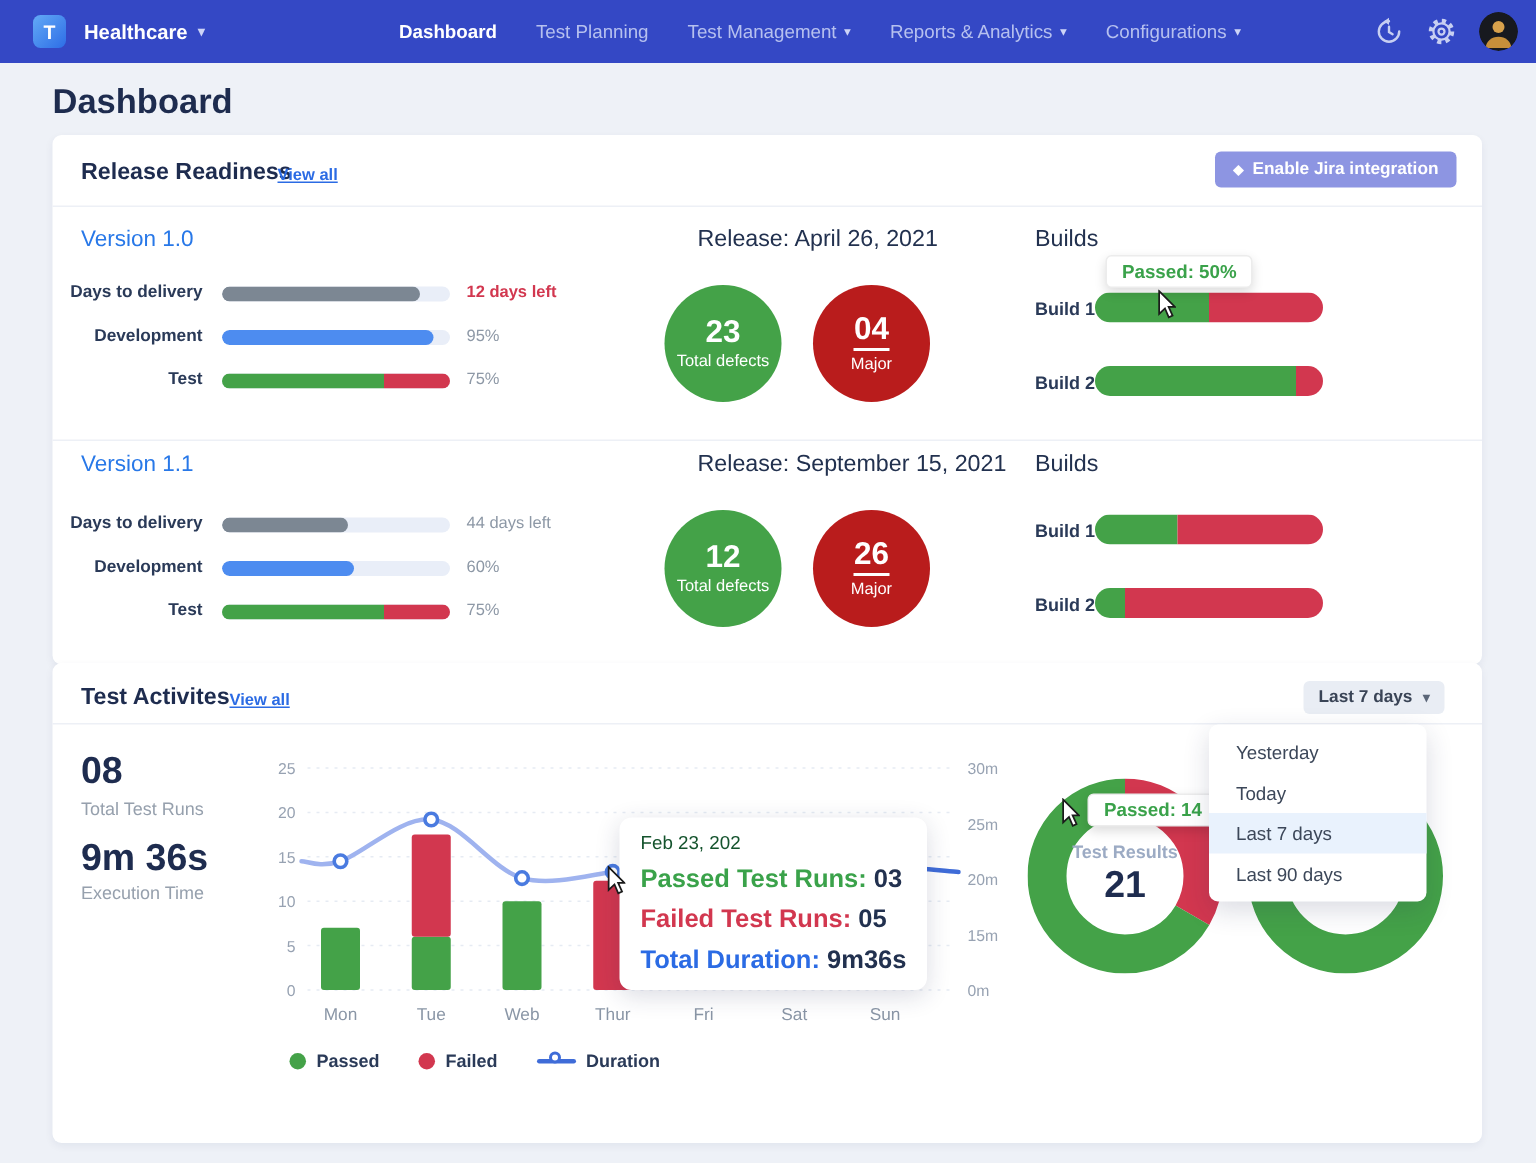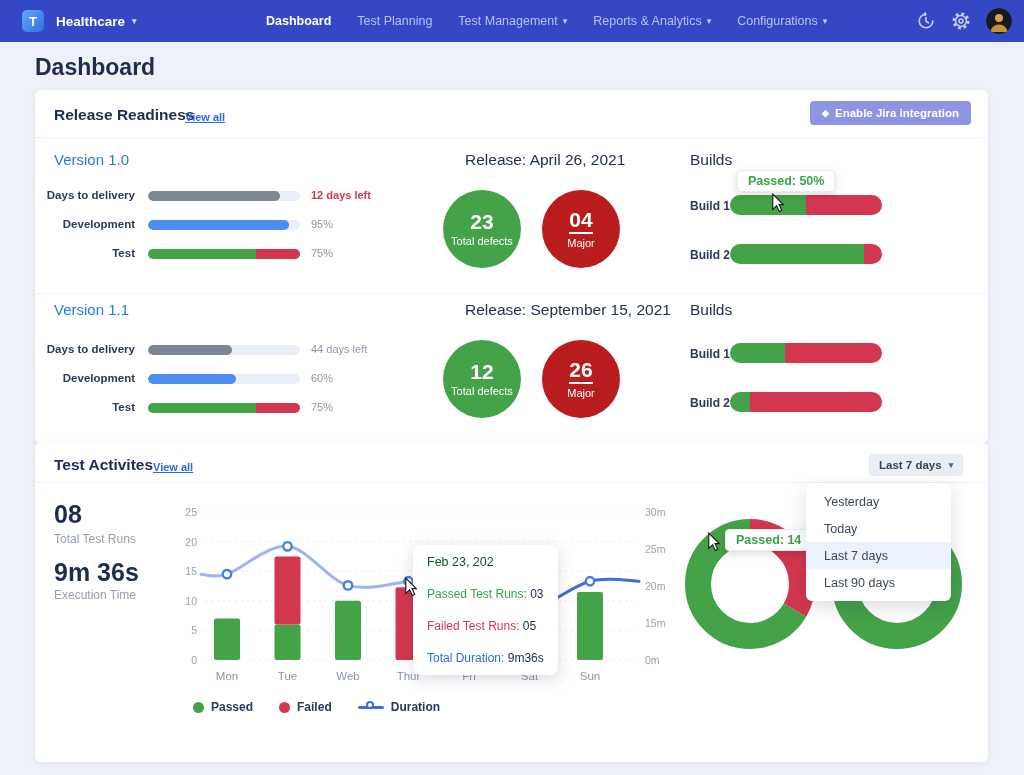--- a/index.html
+++ b/index.html
@@ -50,21 +50,21 @@
 .cursor{position:absolute;width:13px;height:20px;z-index:7}
 .stat-val{position:absolute;left:19px;font-size:25px;font-weight:bold;color:#1e2c4f}
 .stat-lbl{position:absolute;left:19px;font-size:12px;color:#96a0ad}
 .period-btn{position:absolute;left:834px;top:12px;background:#e9edf4;border:none;border-radius:4px;padding:5px 10px;font-size:11.5px;font-weight:bold;color:#3a4456;display:flex;gap:7px;align-items:center;cursor:pointer}
 .period-btn .chev{color:#5b6678}
 #combo-svg{position:absolute;left:140px;top:56px}
 .ax{font-size:10.5px;fill:#97a2b2}
 .axc{font-size:11.5px;fill:#8a96a6}
 .chart-tip{position:absolute;left:378px;top:103px;background:#fff;border-radius:8px;box-shadow:0 4px 16px rgba(30,40,80,.16);padding:10px 14px;z-index:5;white-space:nowrap}
 .chart-tip .t{font-size:12.5px;font-weight:normal;color:#14532d;margin-bottom:5px}
-.chart-tip .row{font-size:12px;font-weight:normal;margin-top:18px}
+.chart-tip .row{font-size:17px;font-weight:bold;margin-top:7px}
 .chart-tip .v{color:#22314f}
 .cg{color:#3aa24a}.cr{color:#d2374f}.cb{color:#2b6be4}
 .legend{position:absolute;left:158px;top:258px;display:flex;gap:26px;align-items:center}
 .legend .li{display:flex;align-items:center;gap:7px;font-size:12px;font-weight:600;color:#2a3a58}
 .dot{width:11px;height:11px;border-radius:50%}
 .dot.g{background:#44a248}.dot.r{background:#d2374f}
 .dur-icon{position:relative;width:26px;height:10px}
 .dur-line{position:absolute;left:0;top:3.5px;width:100%;height:3px;border-radius:2px;background:#3f6cd8}
 .dur-dot{position:absolute;left:8px;top:-1px;width:8px;height:8px;border-radius:50%;background:#fff;border:2px solid #3f6cd8}
 .donut{position:absolute;width:130px;height:130px;cursor:pointer}
@@ -324,20 +324,24 @@
   <div class="donut" id="donut2">
     <svg id="donut2-svg" width="130" height="130">
         <circle cx="65" cy="65" r="52" fill="none" stroke="#44a248" stroke-width="26" stroke-dasharray="326.7256359733385 326.7256359733385" stroke-dashoffset="0" transform="rotate(-90 65 65)"></circle>
       </svg>
   </div>
   <div class="donut" id="donut1">
     <svg id="donut1-svg" width="130" height="130">
         <circle cx="65" cy="65" r="52" fill="none" stroke="#d2374f" stroke-width="26" stroke-dasharray="108.90854532444617 326.7256359733385" stroke-dashoffset="0" transform="rotate(-90 65 65)"></circle>
         <circle cx="65" cy="65" r="52" fill="none" stroke="#44a248" stroke-width="26" stroke-dasharray="217.81709064889233 326.7256359733385" stroke-dashoffset="-108.90854532444617" transform="rotate(-90 65 65)"></circle>
       </svg>
+    <div class="donut-center">
+      <div class="cl">Test Results</div>
+      <div class="cv">21</div>
+    </div>
   </div>
   <div class="tip" style="left:690px;top:87px">Passed: 14</div>
   <svg class="cursor" style="left:672px;top:90px" viewBox="0 0 12 19">
       <path d="M1.5 1 L1.5 15.5 L5.2 12 L7.6 17.6 L10 16.5 L7.5 11 L11.5 11 Z" fill="#fff" stroke="#1b1b1b" stroke-width="1.1"></path>
     </svg>
 
   <div class="dropdown">
     <div class="dd-item">Yesterday</div>
     <div class="dd-item">Today</div>
     <div class="dd-item sel">Last 7 days</div>

